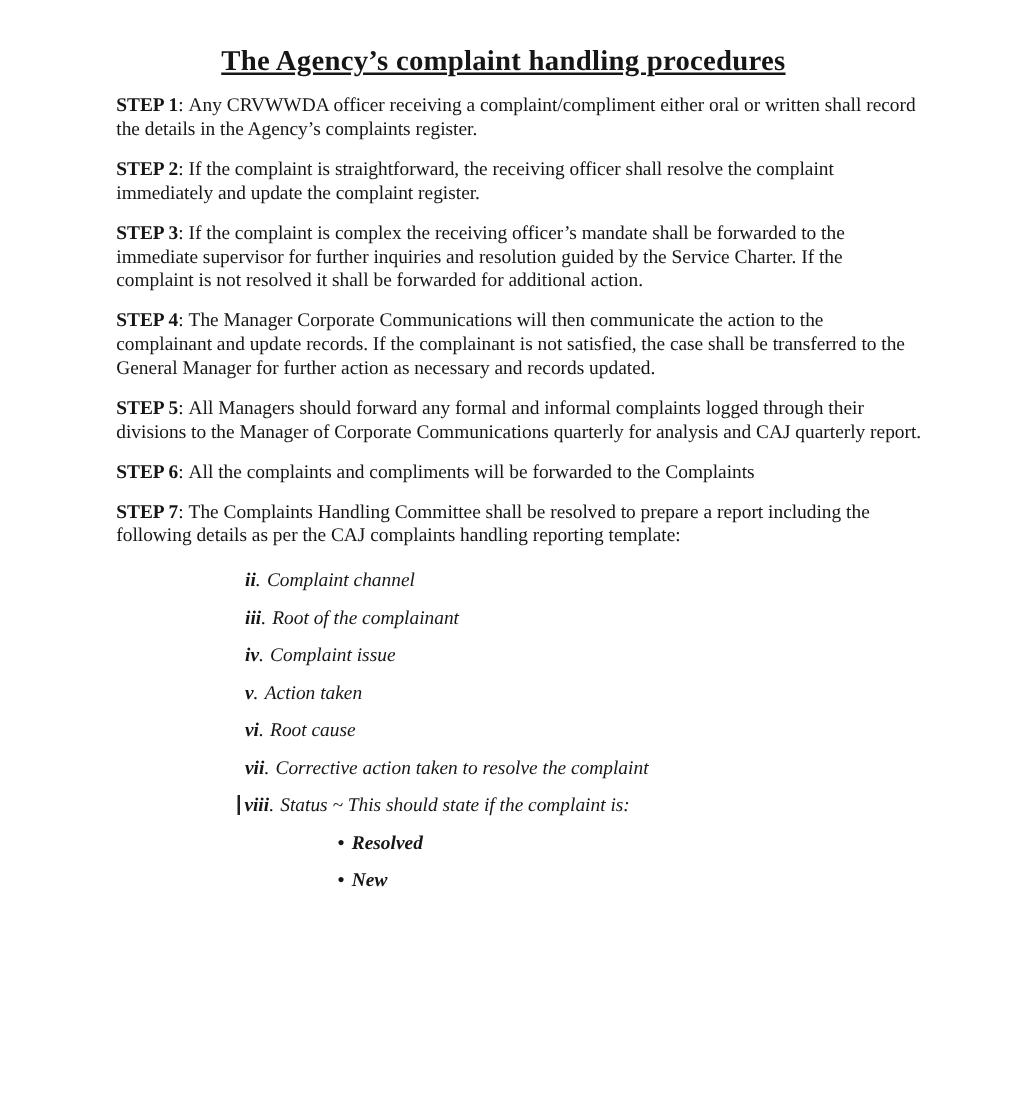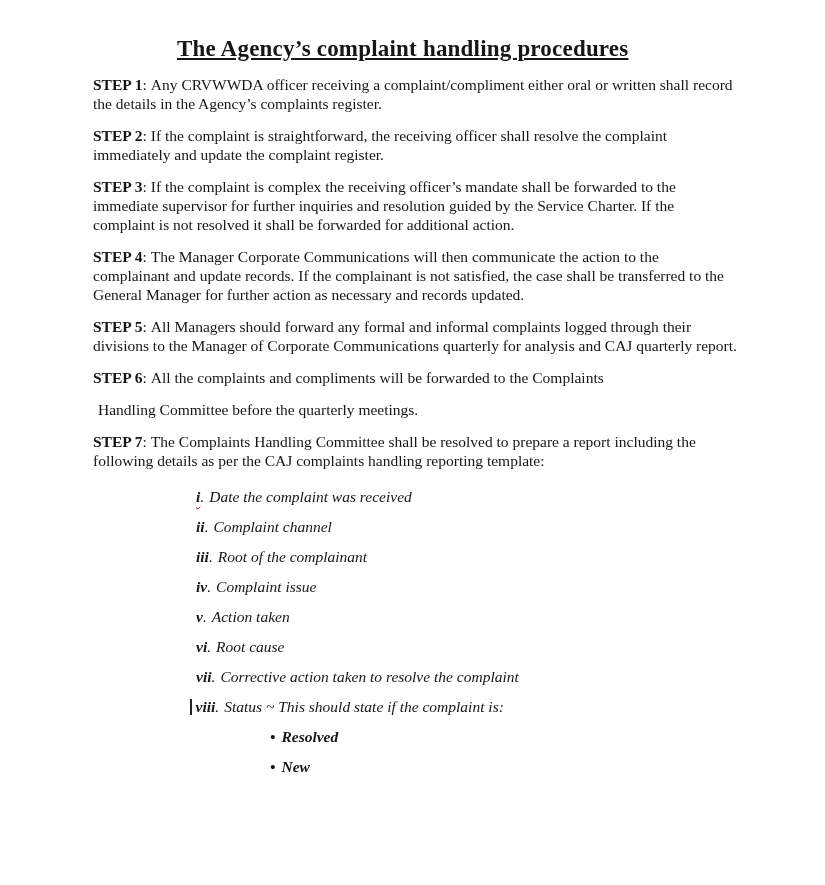--- a/index.html
+++ b/index.html
@@ -100,27 +100,25 @@
   <p class="step"><span class="step-label">STEP 2</span><span class="sep">:</span><span>If the complaint is straightforward, the receiving officer shall resolve the complaint immediately and update the complaint register.</span></p>
 
   <p class="step"><span class="step-label">STEP 3</span><span class="sep">:</span><span>If the complaint is complex the receiving officer’s mandate shall be forwarded to the immediate supervisor for further inquiries and resolution guided by the Service Charter. If the complaint is not resolved it shall be forwarded for additional action.</span></p>
 
   <p class="step"><span class="step-label">STEP 4</span><span class="sep">:</span><span>The Manager Corporate Communications will then communicate the action to the complainant and update records. If the complainant is not satisfied, the case shall be transferred to the General Manager for further action as necessary and records updated.</span></p>
 
   <p class="step"><span class="step-label">STEP 5</span><span class="sep">:</span><span>All Managers should forward any formal and informal complaints logged through their divisions to the Manager of Corporate Communications quarterly for analysis and CAJ quarterly report.</span></p>
 
   <p class="step"><span class="step-label">STEP 6</span><span class="sep">:</span><span>All the complaints and compliments will be forwarded to the Complaints</span></p>
 
-  <p class="step indent-slight"><span>Handling Committee before the quarterly meetings.</span></p>
 
   <p class="step"><span class="step-label">STEP 7</span><span class="sep">:</span><span>The Complaints Handling Committee shall be resolved to prepare a report including the following details as per the CAJ complaints handling reporting template:</span></p>
 
   <div class="roman-list">
 
-    <p class="list-item"><span class="numeral squiggle">i</span><span class="num-period">.</span><span>Date the complaint was received</span></p>
 
     <p class="list-item"><span class="numeral">ii</span><span class="num-period">.</span><span>Complaint channel</span></p>
 
     <p class="list-item"><span class="numeral">iii</span><span class="num-period">.</span><span>Root of the complainant</span></p>
 
     <p class="list-item"><span class="numeral">iv</span><span class="num-period">.</span><span>Complaint issue</span></p>
 
     <p class="list-item"><span class="numeral">v</span><span class="num-period">.</span><span>Action taken</span></p>
 
     <p class="list-item"><span class="numeral">vi</span><span class="num-period">.</span><span>Root cause</span></p>

